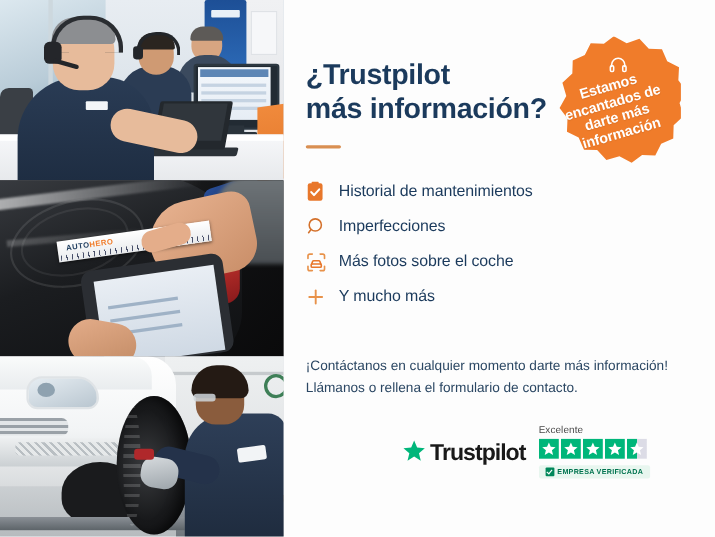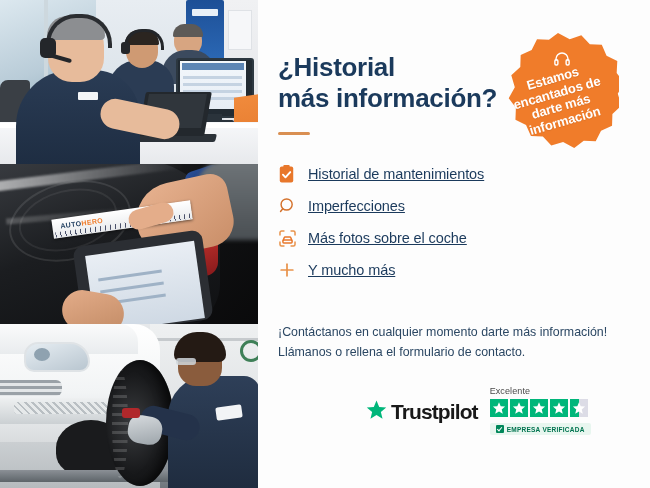--- a/index.html
+++ b/index.html
@@ -250,21 +250,21 @@
   }
   .feature{
     display:flex;align-items:center;
     height:32px;
   }
   .f-ico{
     width:30px;flex:0 0 30px;
     display:flex;align-items:center;justify-content:flex-start;
   }
   .f-label{
-    font-size:14.5px;color:#1b3a5c;font-weight:400;letter-spacing:-.1px;text-decoration:underline;
+    font-size:14.5px;color:#1b3a5c;font-weight:400;letter-spacing:-.1px;
   }
 
   
   .para{
     position:absolute;left:20px;top:322px;
     width:360px;margin:0;
     font-size:12.4px;line-height:1.62;color:#2b4763;
   }
 
   
@@ -391,21 +391,21 @@
       <div class="p3-tool"></div>
       <div class="p3-mech-head"></div>
       <div class="p3-mech-hair"></div>
       <div class="p3-mech-glass"></div>
     </div>
   </div>
 
   <div class="content">
 
     <h1 class="headline">
-      <span>¿Historial</span><br>
+      <span>¿Trustpilot</span><br>
       <span>más información?</span>
     </h1>
 
     <div class="divider"></div>
 
     <div class="badge-wrap">
       <div class="badge-shape"></div>
       <span class="badge-ico">
         <svg width="18" height="18" viewBox="0 0 24 24" fill="none" stroke="#ffffff" stroke-width="1.9" stroke-linecap="round" stroke-linejoin="round">
           <path d="M4 14v-2a8 8 0 0 1 16 0v2"></path>

